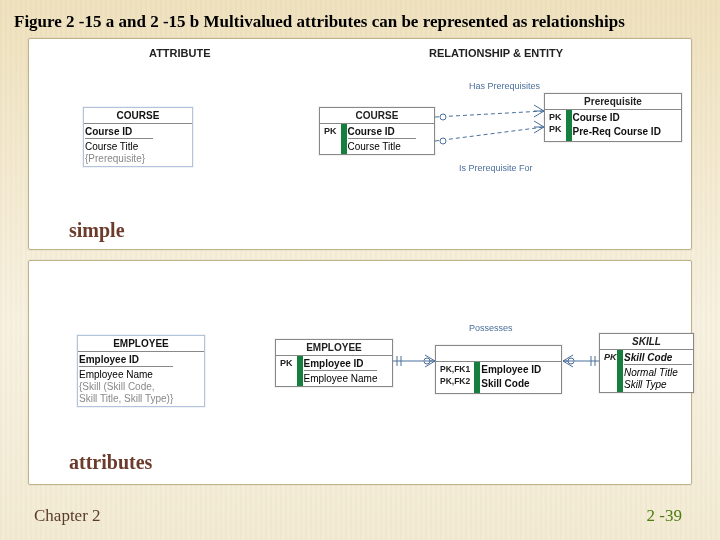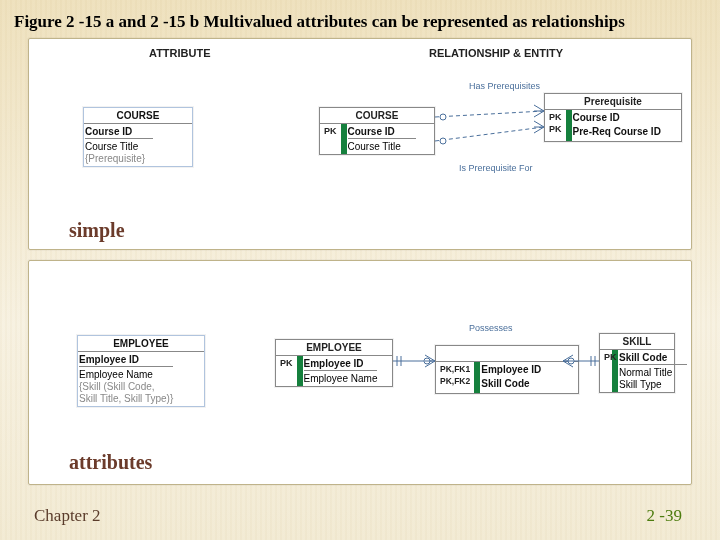--- a/index.html
+++ b/index.html
@@ -215,35 +215,35 @@
             <span>PK</span>
             <span>&nbsp;</span>
           </div>
         <div class="attrs">
           <div class="pk">Employee ID</div>
           <div>Employee Name</div>
         </div>
       </div>
     </div>
 
-    <div class="entity" style="left:406px; top:84px; width:144px;">
+    <div class="entity" style="left:406px; top:84px; width:127px;">
       <div class="hdr">&nbsp;</div>
       <div class="body">
         <div class="pkcol" style="min-width:40px; font-size:8.5px;">
           <span>PK,FK1</span>
           <span>PK,FK2</span>
         </div>
         <div class="attrs">
           <div class="pk" style="border-bottom:none;">Employee ID</div>
           <div class="pk" style="border-bottom:none;">Skill Code</div>
         </div>
       </div>
     </div>
 
-    <div class="entity" style="left:570px; top:72px; width:76px;">
+    <div class="entity" style="left:570px; top:72px; width:95px;font-style:italic;">
       <div class="hdr">SKILL</div>
       <div class="body">
         <div class="pkcol">
             <span>PK</span>
             <span>&nbsp;</span>
             <span>&nbsp;</span>
           </div>
         <div class="attrs">
           <div class="pk">Skill Code</div>
           <div>Normal Title</div>

